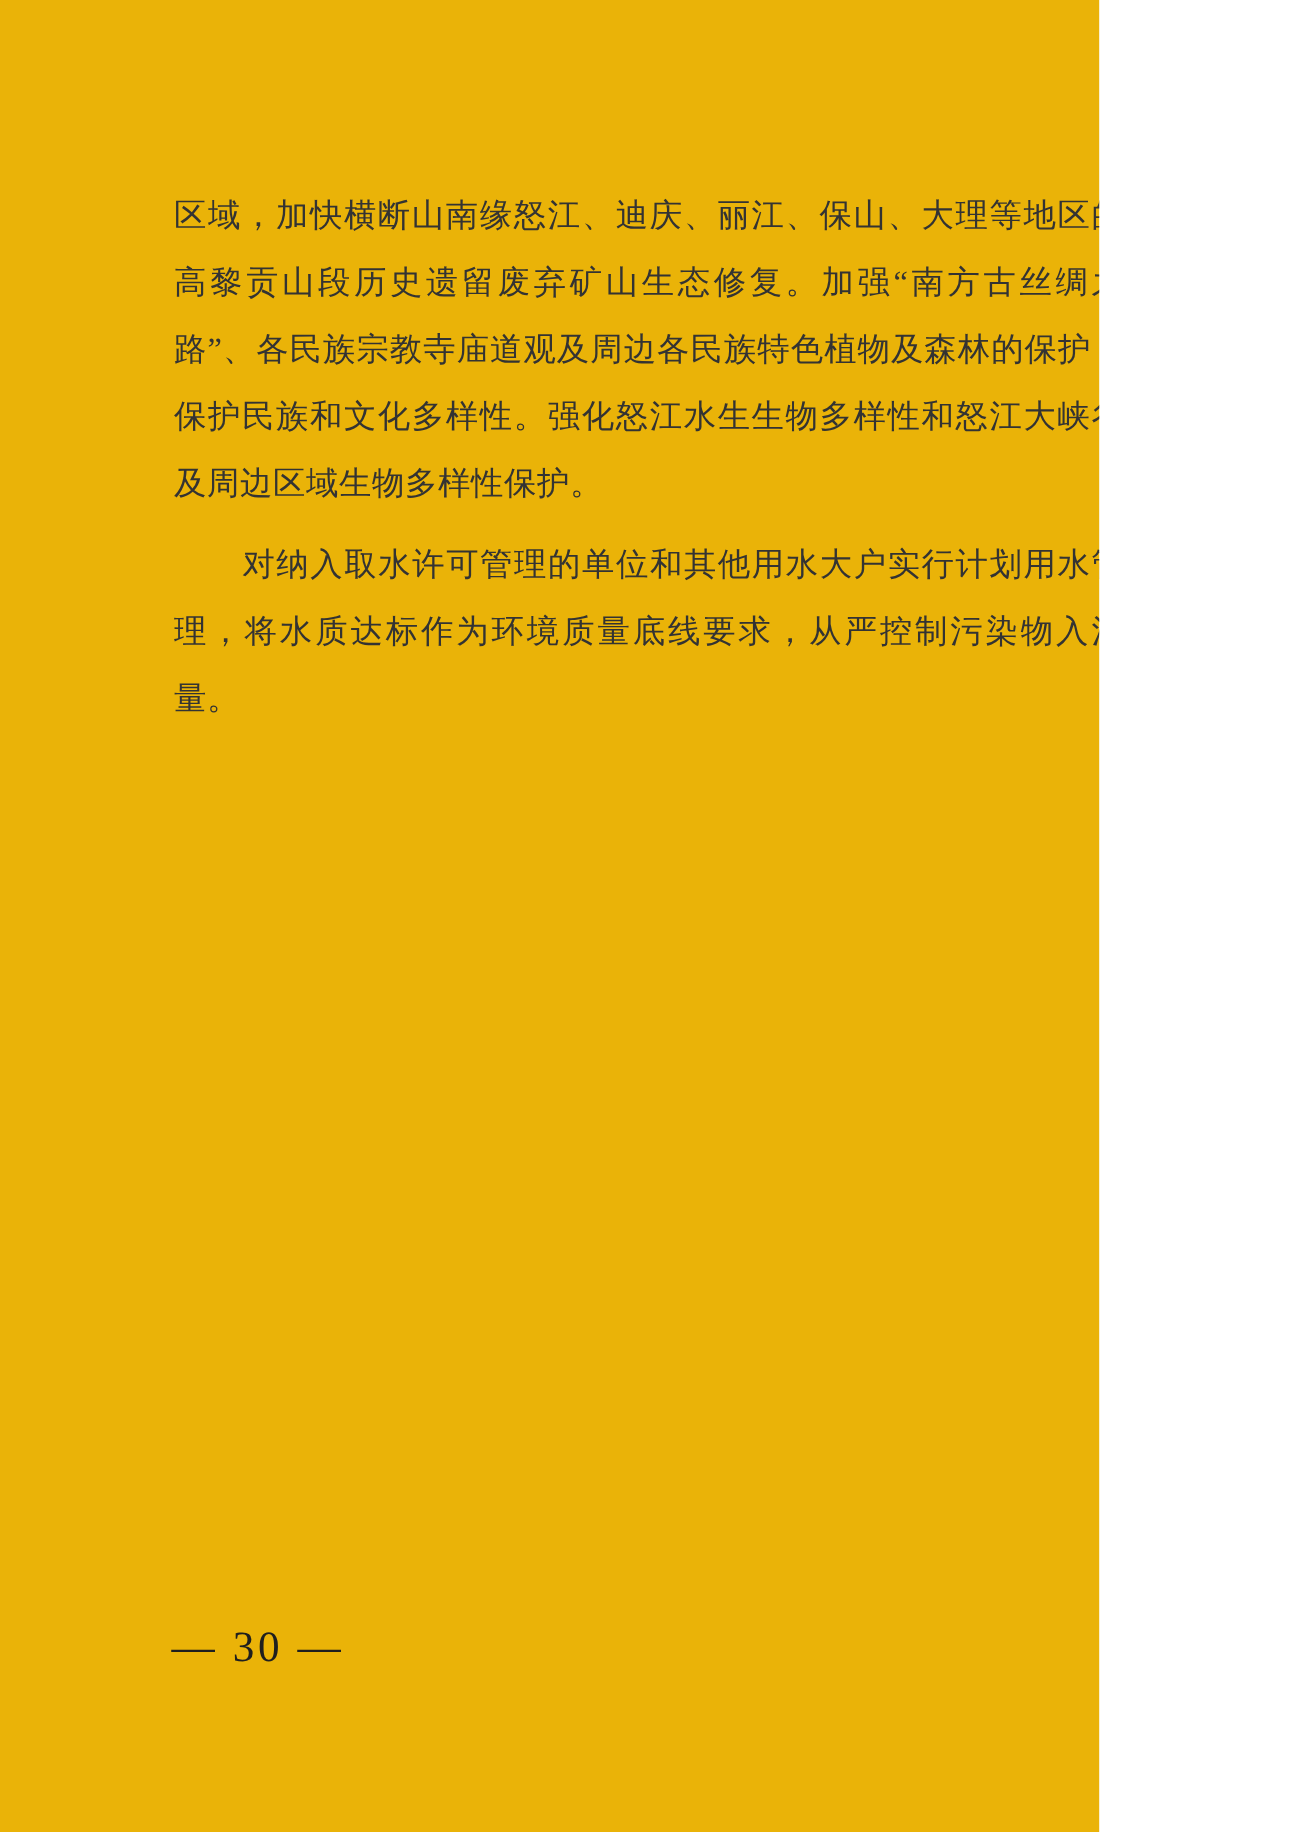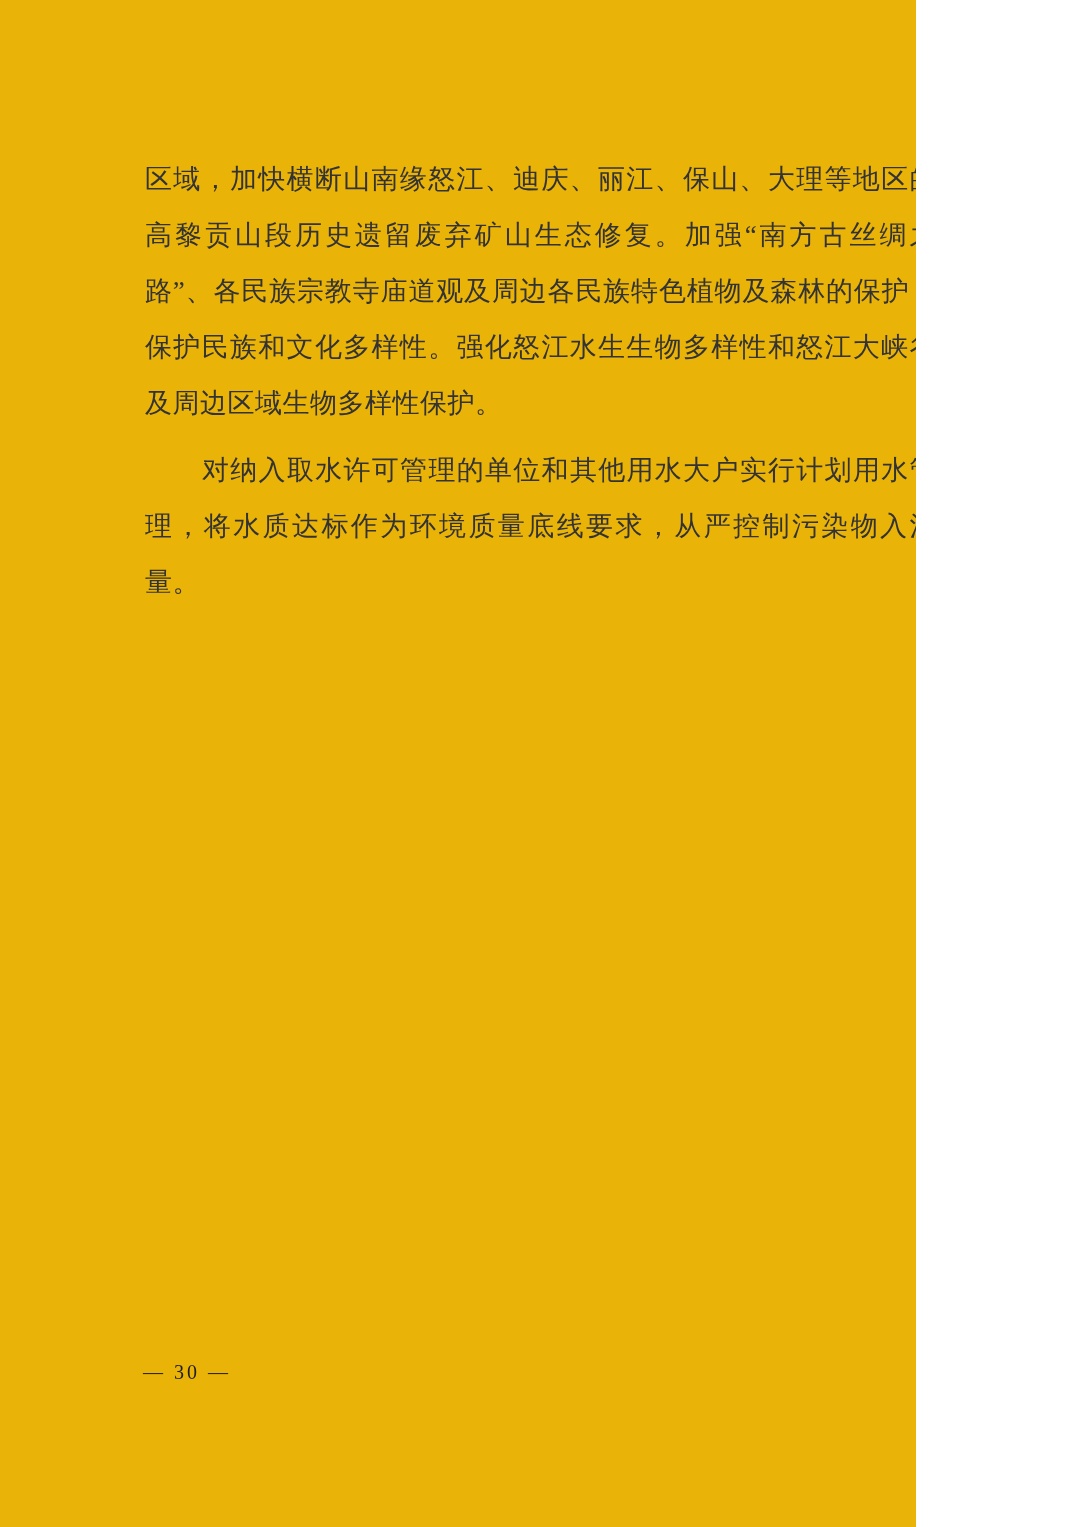--- a/index.html
+++ b/index.html
@@ -37,21 +37,21 @@
     text-indent: 57px;
   }
   .lead {
     font-weight: 700;
     color: #2a2a2a;
   }
   .footer {
     position: absolute;
     left: 143px;
     top: 1356px;
-    font-size: 20px;
+    font-size: 36px;
     line-height: 32px;
     color: #1f1f1f;
     letter-spacing: 3px;
   }
 </style>
 </head>
 <body>
 
 <div class="page">
   <div class="content">

